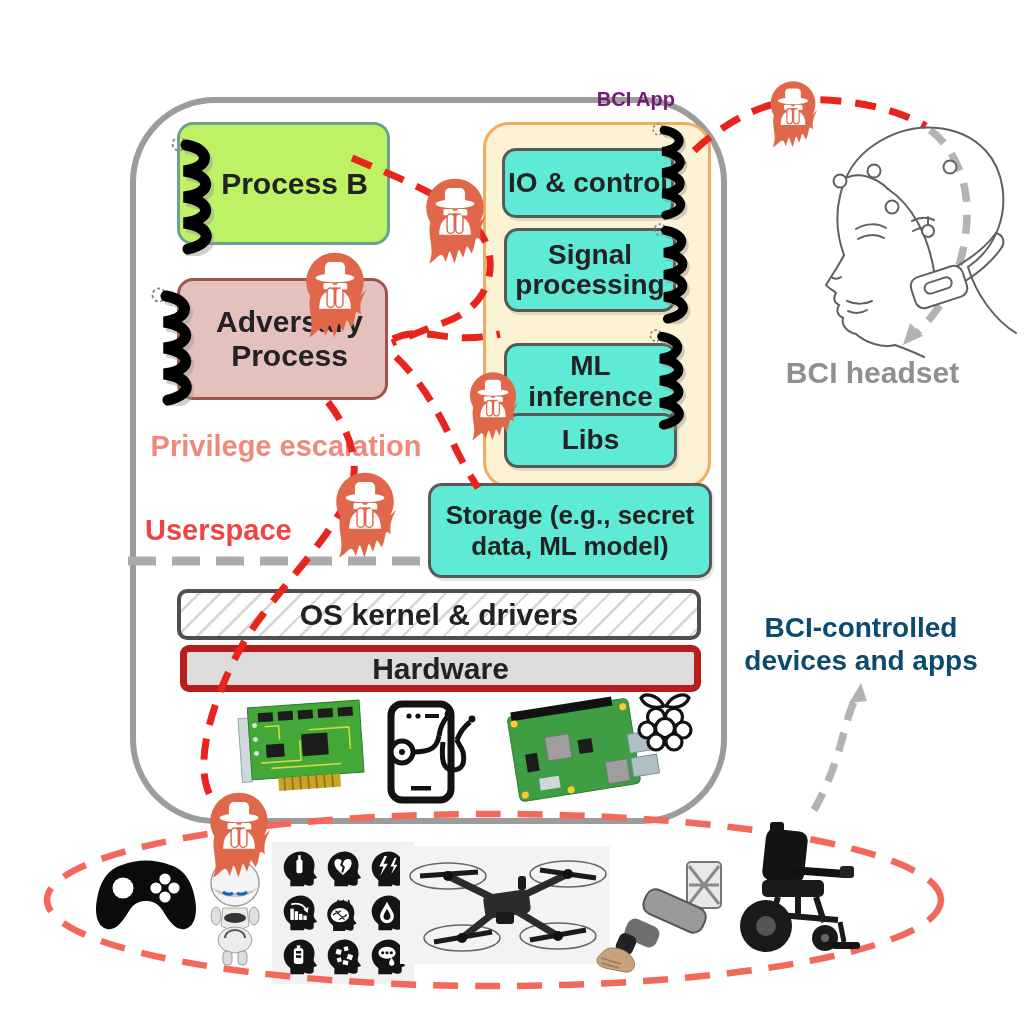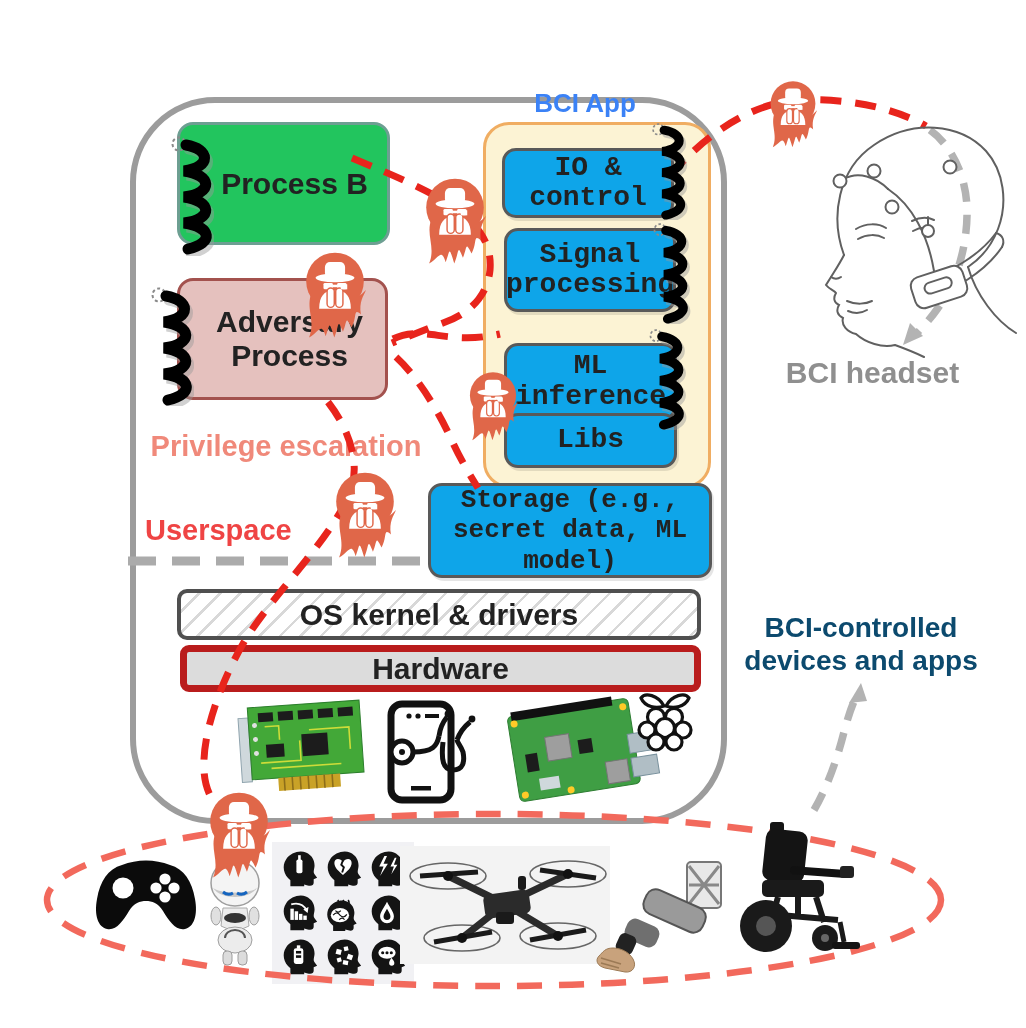--- a/index.html
+++ b/index.html
@@ -3,36 +3,36 @@
 <meta charset="utf-8">
 <style>
   html,body{margin:0;padding:0;background:#fff;}
   #stage{position:relative;width:1026px;height:1028px;background:#fff;overflow:hidden;
          font-family:"Liberation Sans",sans-serif;}
   .abs{position:absolute;}
   .box{position:absolute;box-sizing:border-box;display:flex;align-items:center;justify-content:center;
        text-align:center;font-weight:bold;color:#222;}
   #outer{left:130px;top:97px;width:585px;height:715px;border:6px solid #9c9c9c;border-radius:85px;background:#fff;}
   #bciapp{left:483px;top:122px;width:222px;height:360px;background:#fcf3d4;border:3px solid #f0ad62;border-radius:26px;}
-  .module{background:#0ea5e9;border:3.5px solid #595959;border-radius:14px;font-size:28px;line-height:1.08;
-          box-shadow:2px 3px 0 rgba(0,0,0,0.10);font-family:Liberation Mono, monospace;}
+  .module{background:#5eead4;border:3.5px solid #595959;border-radius:14px;font-size:28px;line-height:1.08;
+          box-shadow:2px 3px 0 rgba(0,0,0,0.10);}
   #m-io{left:502px;top:148px;width:172px;height:70px;}
   #m-sig{left:504px;top:228px;width:172px;height:84px;}
   #m-ml{left:504px;top:343px;width:173px;height:77px;}
   #m-libs{left:504px;top:413px;width:173px;height:55px;text-align:right;}
   #m-storage{left:428px;top:483px;width:284px;height:95px;font-size:26px;line-height:1.18;padding:16px 6px;}
-  #procb{left:177px;top:122px;width:213px;height:123px;background:#22c55e;border:3px solid #6d9f92;border-radius:16px;
+  #procb{left:177px;top:122px;width:213px;height:123px;background:#bef264;border:3px solid #6d9f92;border-radius:16px;
          font-size:30px;padding-left:22px;}
   #adv{left:177px;top:278px;width:211px;height:122px;background:#e5c1be;border:3px solid #a3524e;border-radius:16px;
        font-size:30px;line-height:1.12;padding-left:14px;}
   #oskernel{left:177px;top:589px;width:524px;height:51px;border:4px solid #4f4f4f;border-radius:10px;font-size:30px;
             background:repeating-linear-gradient(135deg,#ffffff 0 12px,#d8d8d8 12px 14.5px);}
   #hardware{left:180px;top:645px;width:521px;height:47px;background:#dcdcdc;border:7px solid #b91c1c;border-radius:9px;font-size:30px;}
   .lbl{position:absolute;font-weight:bold;}
-  #lbl-bciapp{left:495px;top:88px;width:180px;text-align:center;font-size:26px;color:#3b82f6;}
+  #lbl-bciapp{left:495px;top:88px;width:180px;text-align:right;font-size:20px;color:#701a75;}
   #lbl-priv{left:150px;top:430px;width:272px;text-align:center;font-size:29px;color:#f0897a;}
   #lbl-user{left:145px;top:514px;font-size:29px;color:#ef4444;}
   #lbl-headset{left:775px;top:356px;width:195px;text-align:center;font-size:30px;color:#8f8f8f;}
   #lbl-devices{left:733px;top:611px;width:256px;text-align:center;font-size:28px;color:#0c4a6e;line-height:1.18;}
   #overlay{left:0;top:0;width:1026px;height:1028px;pointer-events:none;z-index:40;}
   #harmgrid{left:272px;top:842px;width:142px;height:142px;background:#f1f1f4;display:flex;flex-wrap:wrap;
             gap:6px;padding:8px;box-sizing:border-box;z-index:30;}
   .harm{width:38px;height:38px;}
 </style>
 </head>

